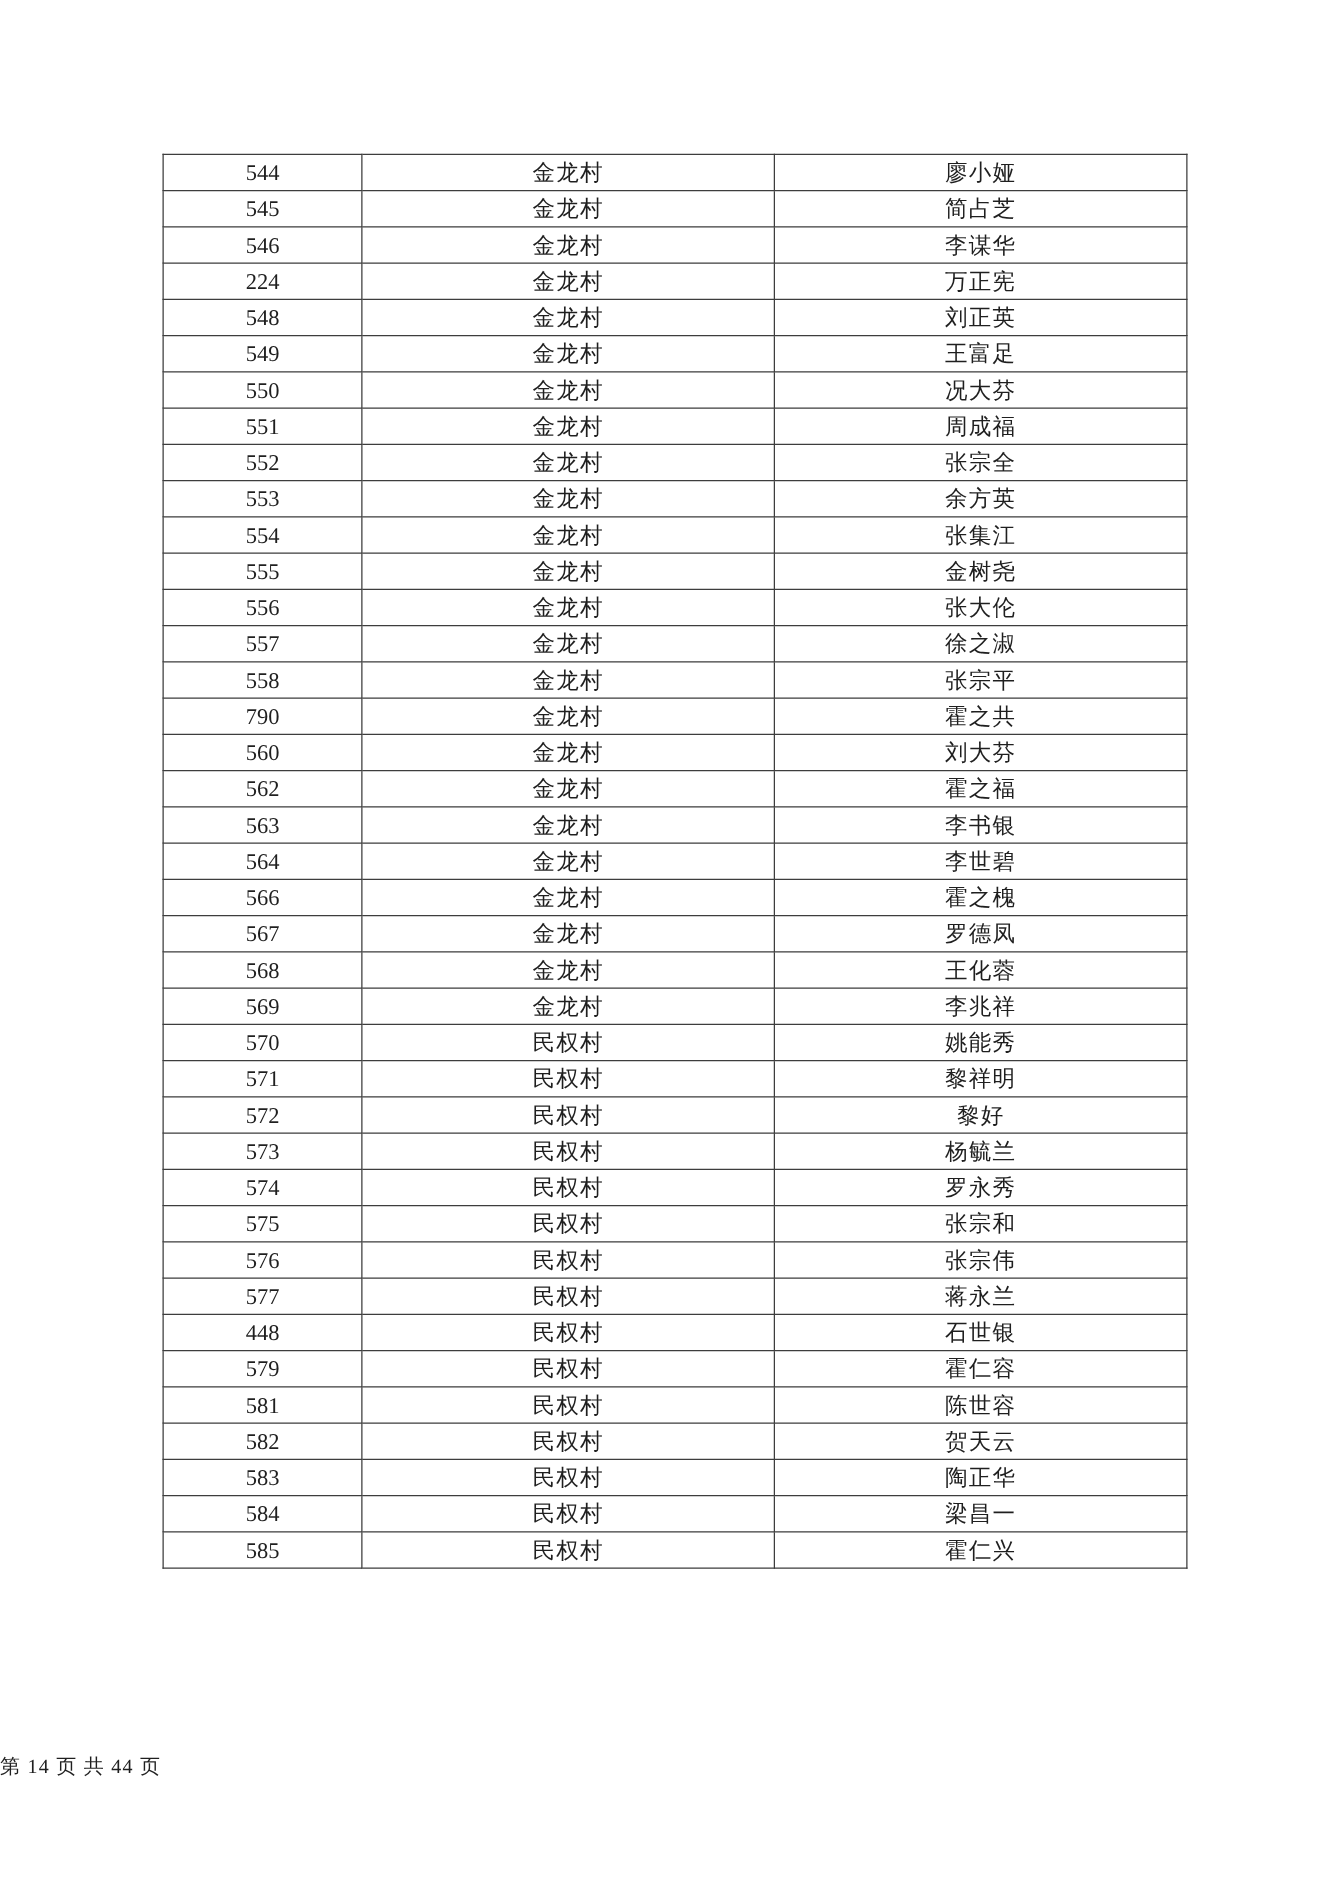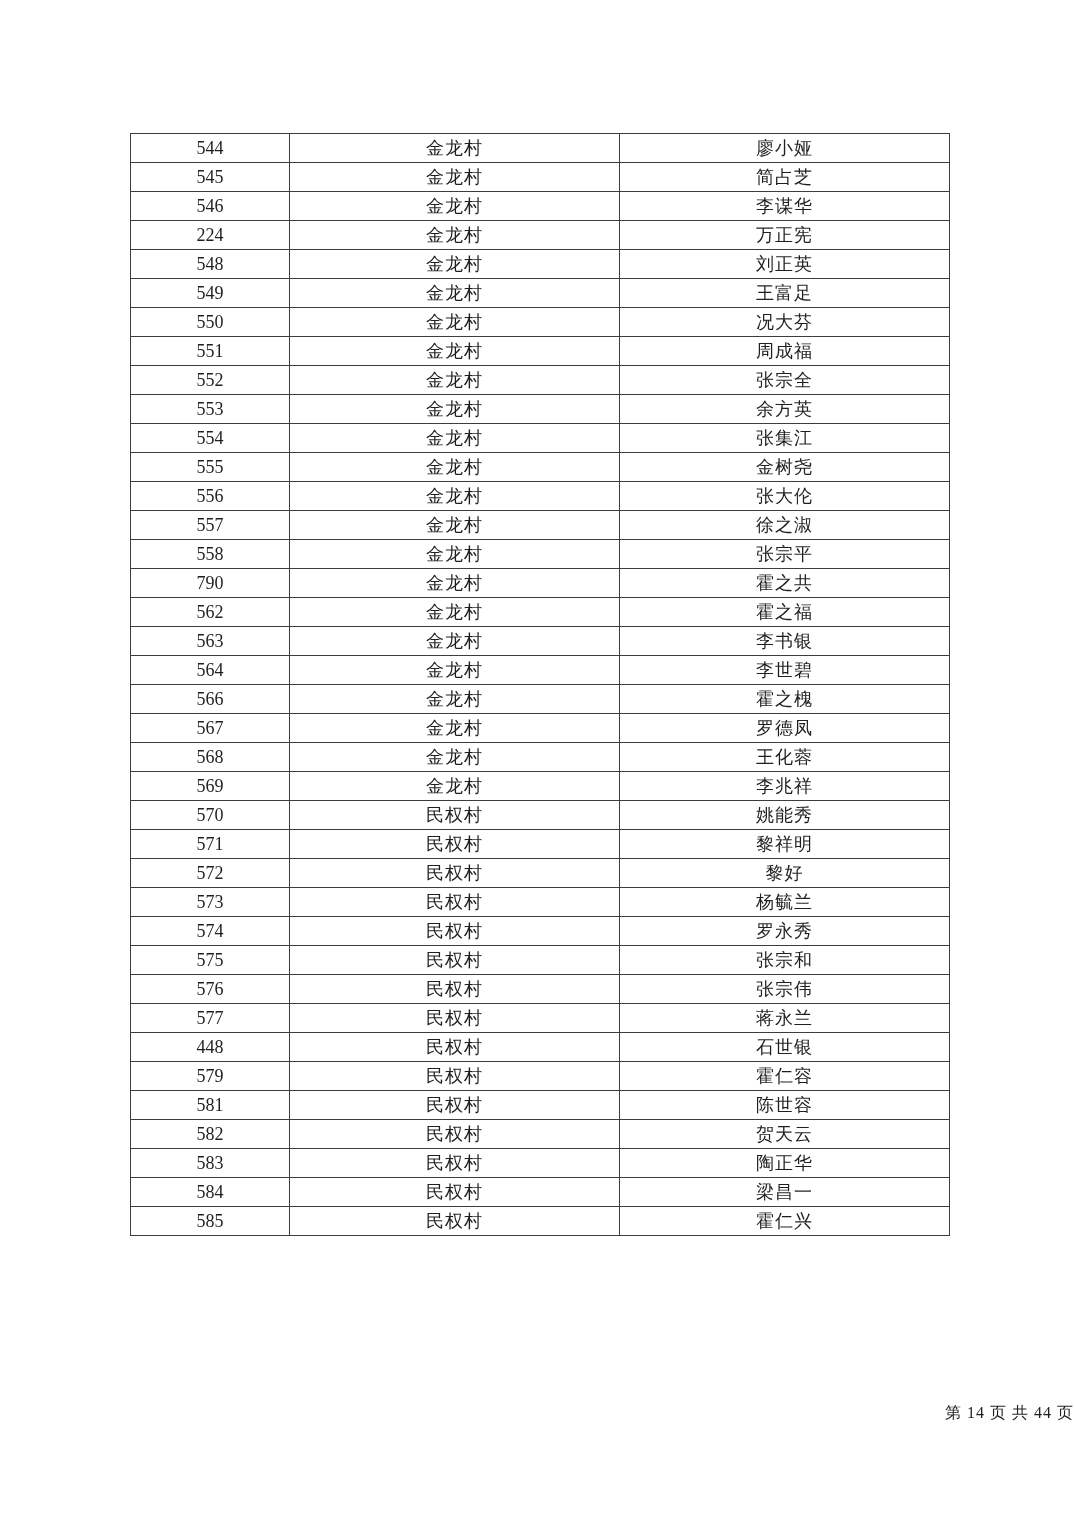--- a/index.html
+++ b/index.html
@@ -12,21 +12,21 @@
     width: 1074px;
     height: 1520px;
     background: #ffffff;
     font-family: "Liberation Serif", "DejaVu Serif", serif;
     color: #1f1f1f;
     overflow: hidden;
   }
   table.roster {
     position: absolute;
     left: 130px;
-    top: 133px;
+    top: 123px;
     width: 818px;
     border-collapse: collapse;
     table-layout: fixed;
   }
   table.roster td {
     border: 1px solid #3d3d3d;
     height: 28px;
     text-align: center;
     vertical-align: middle;
     font-size: 18px;
@@ -36,21 +36,21 @@
     overflow: hidden;
   }
   td.col-no { width: 158px; }
   td.col-village { width: 329px; letter-spacing: 1px; }
   td.col-name { width: 329px; letter-spacing: 1px; }
   .footer {
     position: absolute;
     left: 0;
     top: 1403px;
     width: 100%;
-    text-align: right;
+    text-align: left;
     font-size: 16px;
     letter-spacing: 1px;
     color: #1f1f1f;
   }
 </style>
 </head>
 <body>
 
 <div class="page">
 
@@ -130,20 +130,25 @@
           <td class="col-no">558</td>
           <td class="col-village">金龙村</td>
           <td class="col-name">张宗平</td>
         </tr>
         <tr>
           <td class="col-no">790</td>
           <td class="col-village">金龙村</td>
           <td class="col-name">霍之共</td>
         </tr>
         <tr>
+          <td class="col-no">560</td>
+          <td class="col-village">金龙村</td>
+          <td class="col-name">刘大芬</td>
+        </tr>
+        <tr>
           <td class="col-no">562</td>
           <td class="col-village">金龙村</td>
           <td class="col-name">霍之福</td>
         </tr>
         <tr>
           <td class="col-no">563</td>
           <td class="col-village">金龙村</td>
           <td class="col-name">李书银</td>
         </tr>
         <tr>

